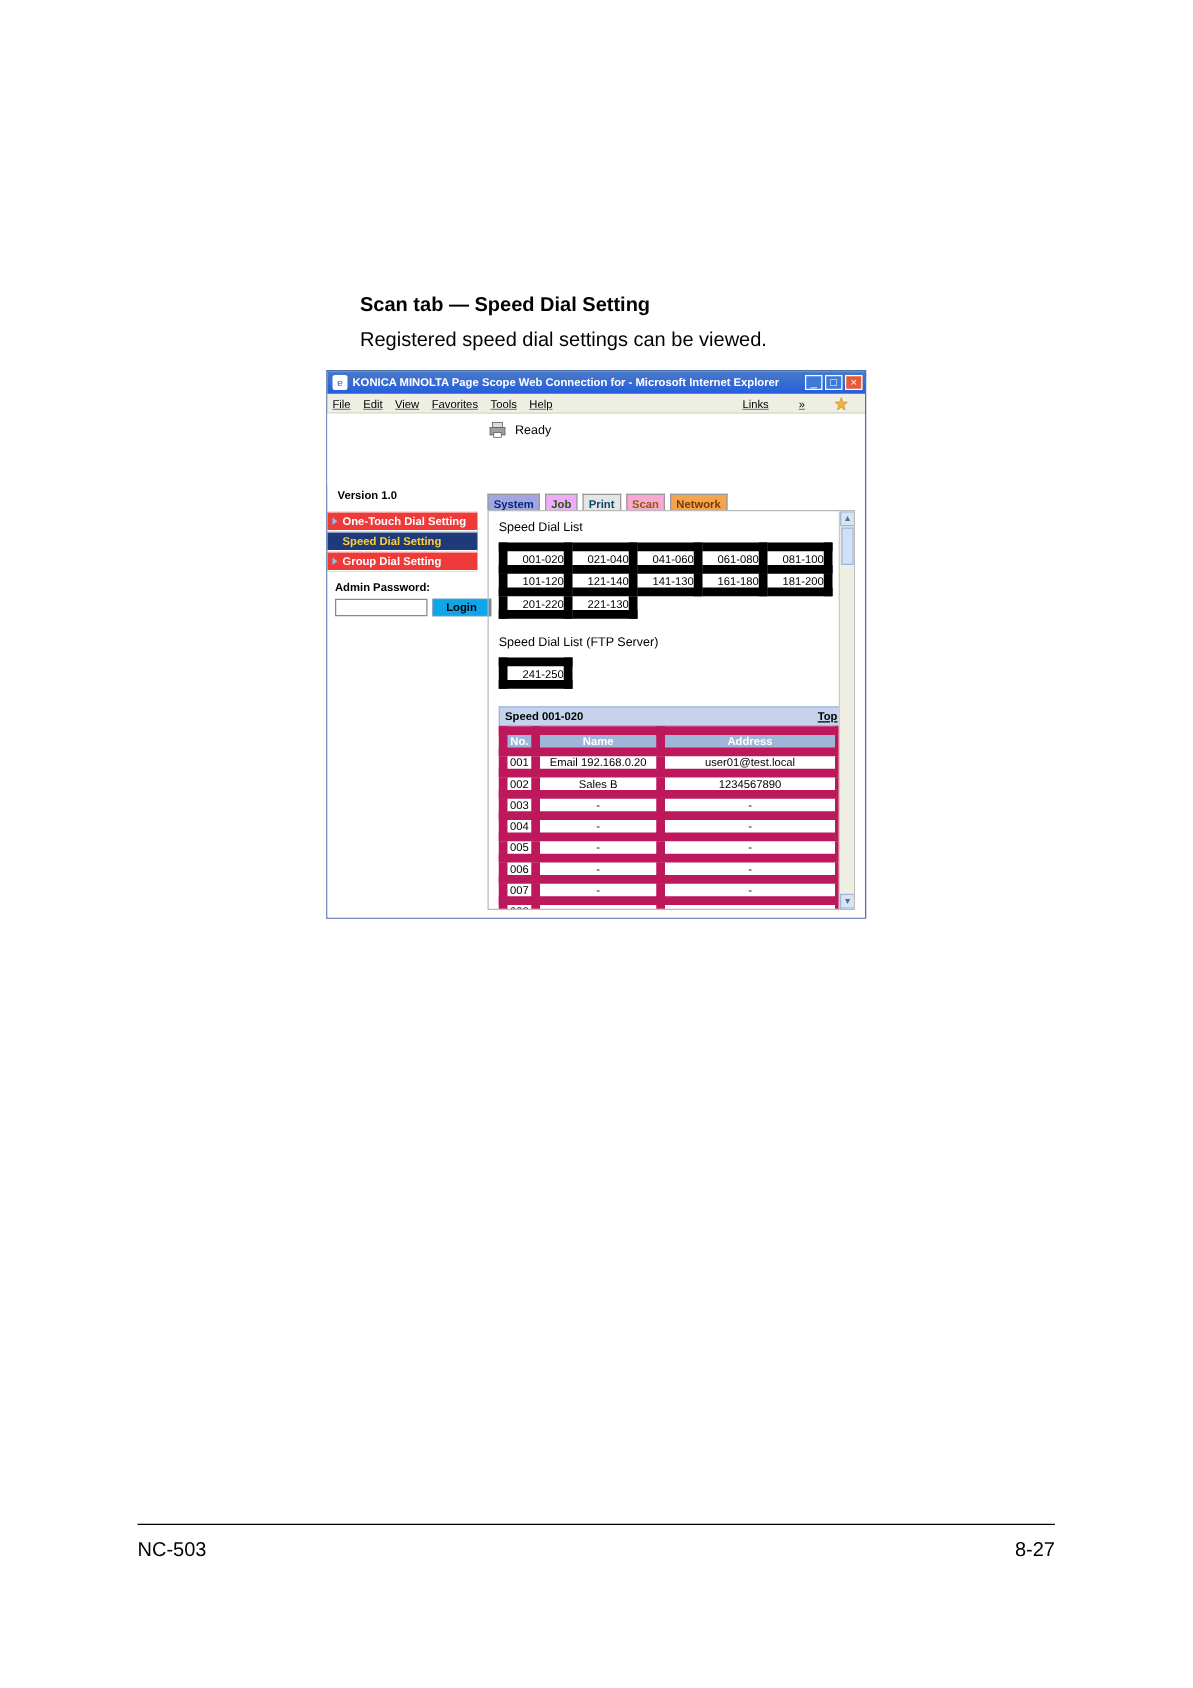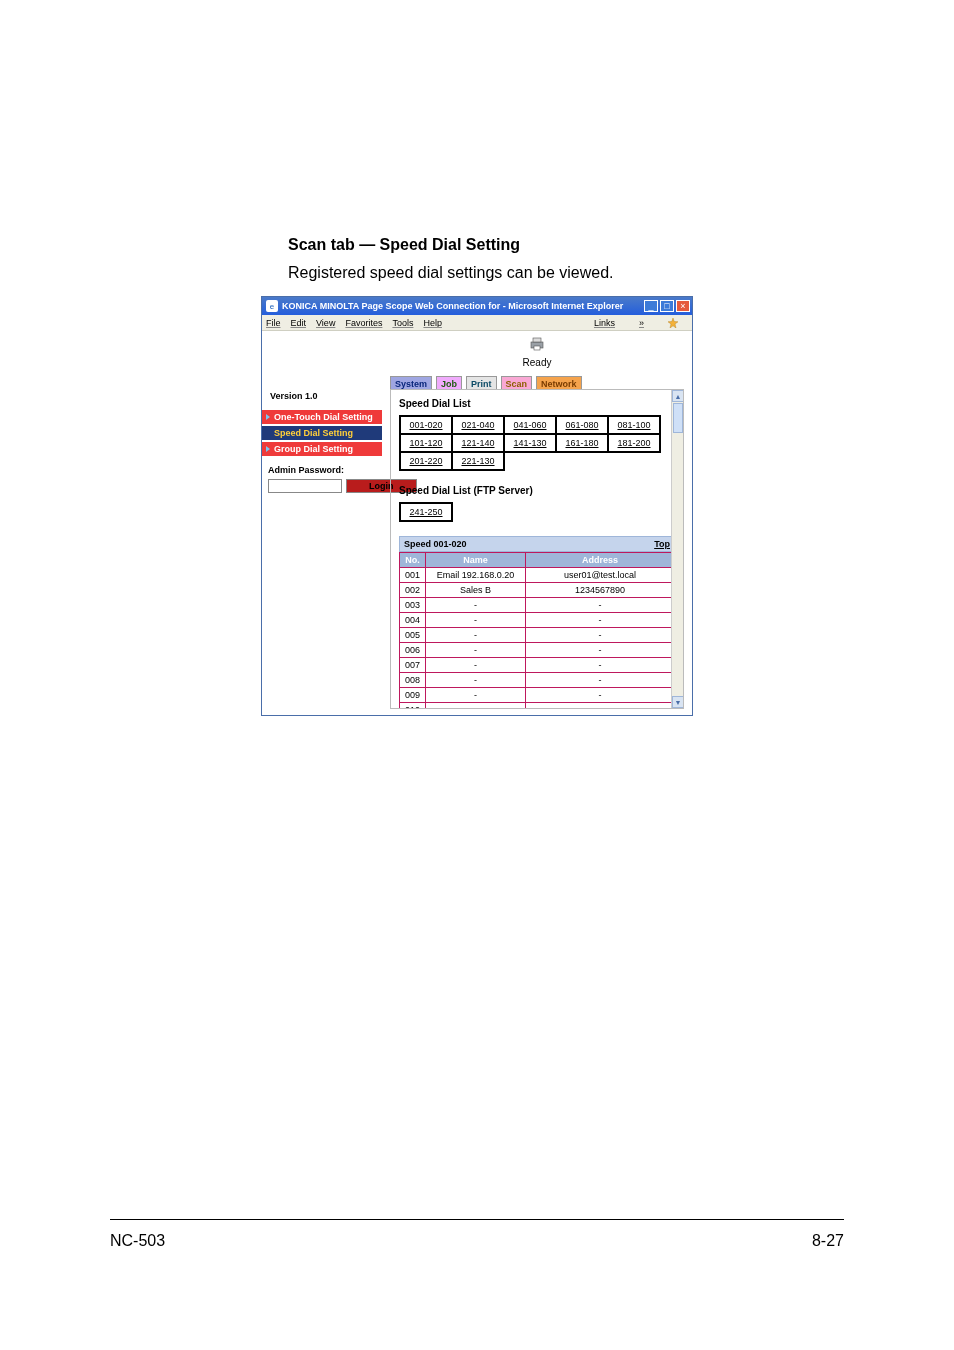--- a/index.html
+++ b/index.html
@@ -38,47 +38,47 @@
   .version { font-size: 9px; font-weight: bold; padding: 2px 4px 8px 8px; }
   .nav { }
   .nav-item { height: 16px; border-top: 1px solid #fff; border-bottom: 1px solid #fff; display:flex; align-items:center; gap:4px; padding-left:4px; font-size:9px; font-weight:bold; }
   .nav-red { background:#ef3a3a; color:#fff; }
   .nav-navy { background:#1f3a7a; color:#ffcf3a; }
   .tri { width:0; height:0; border-top:3px solid transparent; border-bottom:3px solid transparent; }
   .tri-r { border-left:4px solid #7cc5f0; }
 
   .admin-block { padding:8px 6px; font-size:9px; font-weight:bold; }
   .admin-block input[type=text]{ width:74px; height:14px; border:1px solid #888; font-size:9px;}
-  .login-btn { display:inline-block; padding:1px 22px; border:1px solid #888; background:#b91c1c; font-size:9px; margin-left:4px;}
+  .login-btn { display:inline-block; padding:1px 10px; border:1px solid #888; background:#0ea5e9; font-size:9px; margin-left:4px;}
 
   .main { flex:1; padding:6px 8px 6px 8px; }
-  .ready { display:flex; align-items:center; gap:6px;flex-direction:column; }
+  .ready { display:flex; align-items:center; gap:6px; }
   .printer-icon{ width:16px; height:14px; }
 
   .tabrow { margin-top:8px; display:flex; gap:4px; font-size:9px; font-weight:bold; }
-  .tab { padding:2px 4px 0; border:1px solid #999; border-bottom:none; }
+  .tab { padding:2px 4px 0; border:1px solid #999; border-bottom:none;margin-top:36px; }
   .tab-system{background:#9fa6e2;color:#09267a;}
   .tab-job{background:#f0abfc;color:#1d5b0e;}
   .tab-print{background:#e5e5e5;color:#0b4a66;}
   .tab-scan{background:#f9a8d4;color:#8c5f00;}
   .tab-network{background:#f5a34c;color:#7a3c00;}
 
   .main-scroll { border:1px solid #bbb; margin-top:0; padding:8px; height:320px; overflow:hidden; position:relative; }
   .scrollbar { position:absolute; right:0; top:0; width:12px; height:100%; background:#efeee3; border-left:1px solid #ccc;}
   .sb-arrow{ width:12px; height:12px; background:#d9e4f2; border:1px solid #9fb6d9; display:flex; align-items:center; justify-content:center; font-size:7px; color:#4a6ea9;}
   .sb-thumb{ margin:1px; width:10px; height:30px; background:#cfe0f7; border:1px solid #9fb6d9;}
 
-  .h-sec { font-size:10px; font-weight:bold; margin-bottom:6px; }
+  .h-sec { font-size:10px; font-weight:normal; margin-bottom:6px; }
   .range-tbl { border-collapse: collapse; }
-  .range-tbl td { border:2px solid #000000; width:52px; height:18px; text-align:center; font-size:9px;text-decoration:underline; }
+  .range-tbl td { border:7px solid #000000; width:52px; height:18px; text-align:right; font-size:9px; }
 
   .speed-hdr { margin-top:14px; height:16px; background:#c5d4ec; display:flex; align-items:center; font-size:9px; font-weight:bold; padding:0 4px; border:1px solid #9fb6d9; }
   .speed-hdr .top-link{ margin-left:auto; text-decoration:underline; font-weight:bold; }
   .data-tbl { border-collapse:collapse; width:100%; }
-  .data-tbl th, .data-tbl td { border:1px solid #be185d; font-size:9px; height:15px; text-align:center; }
+  .data-tbl th, .data-tbl td { border:7px solid #be185d; font-size:9px; height:15px; text-align:center; }
   .data-tbl th { background:#9fb6d9; color:#fff; font-weight:bold; }
   .data-tbl .c-no{ width:26px; }
   .data-tbl .c-name{ width:100px; }
 
   
   .footer { position:absolute; left:110px; right:110px; bottom:100px; border-top:1px solid #000; padding-top:12px; display:flex; font-size:16px; }
   .footer .r { margin-left:auto; }
 </style>
 </head>
 <body>

